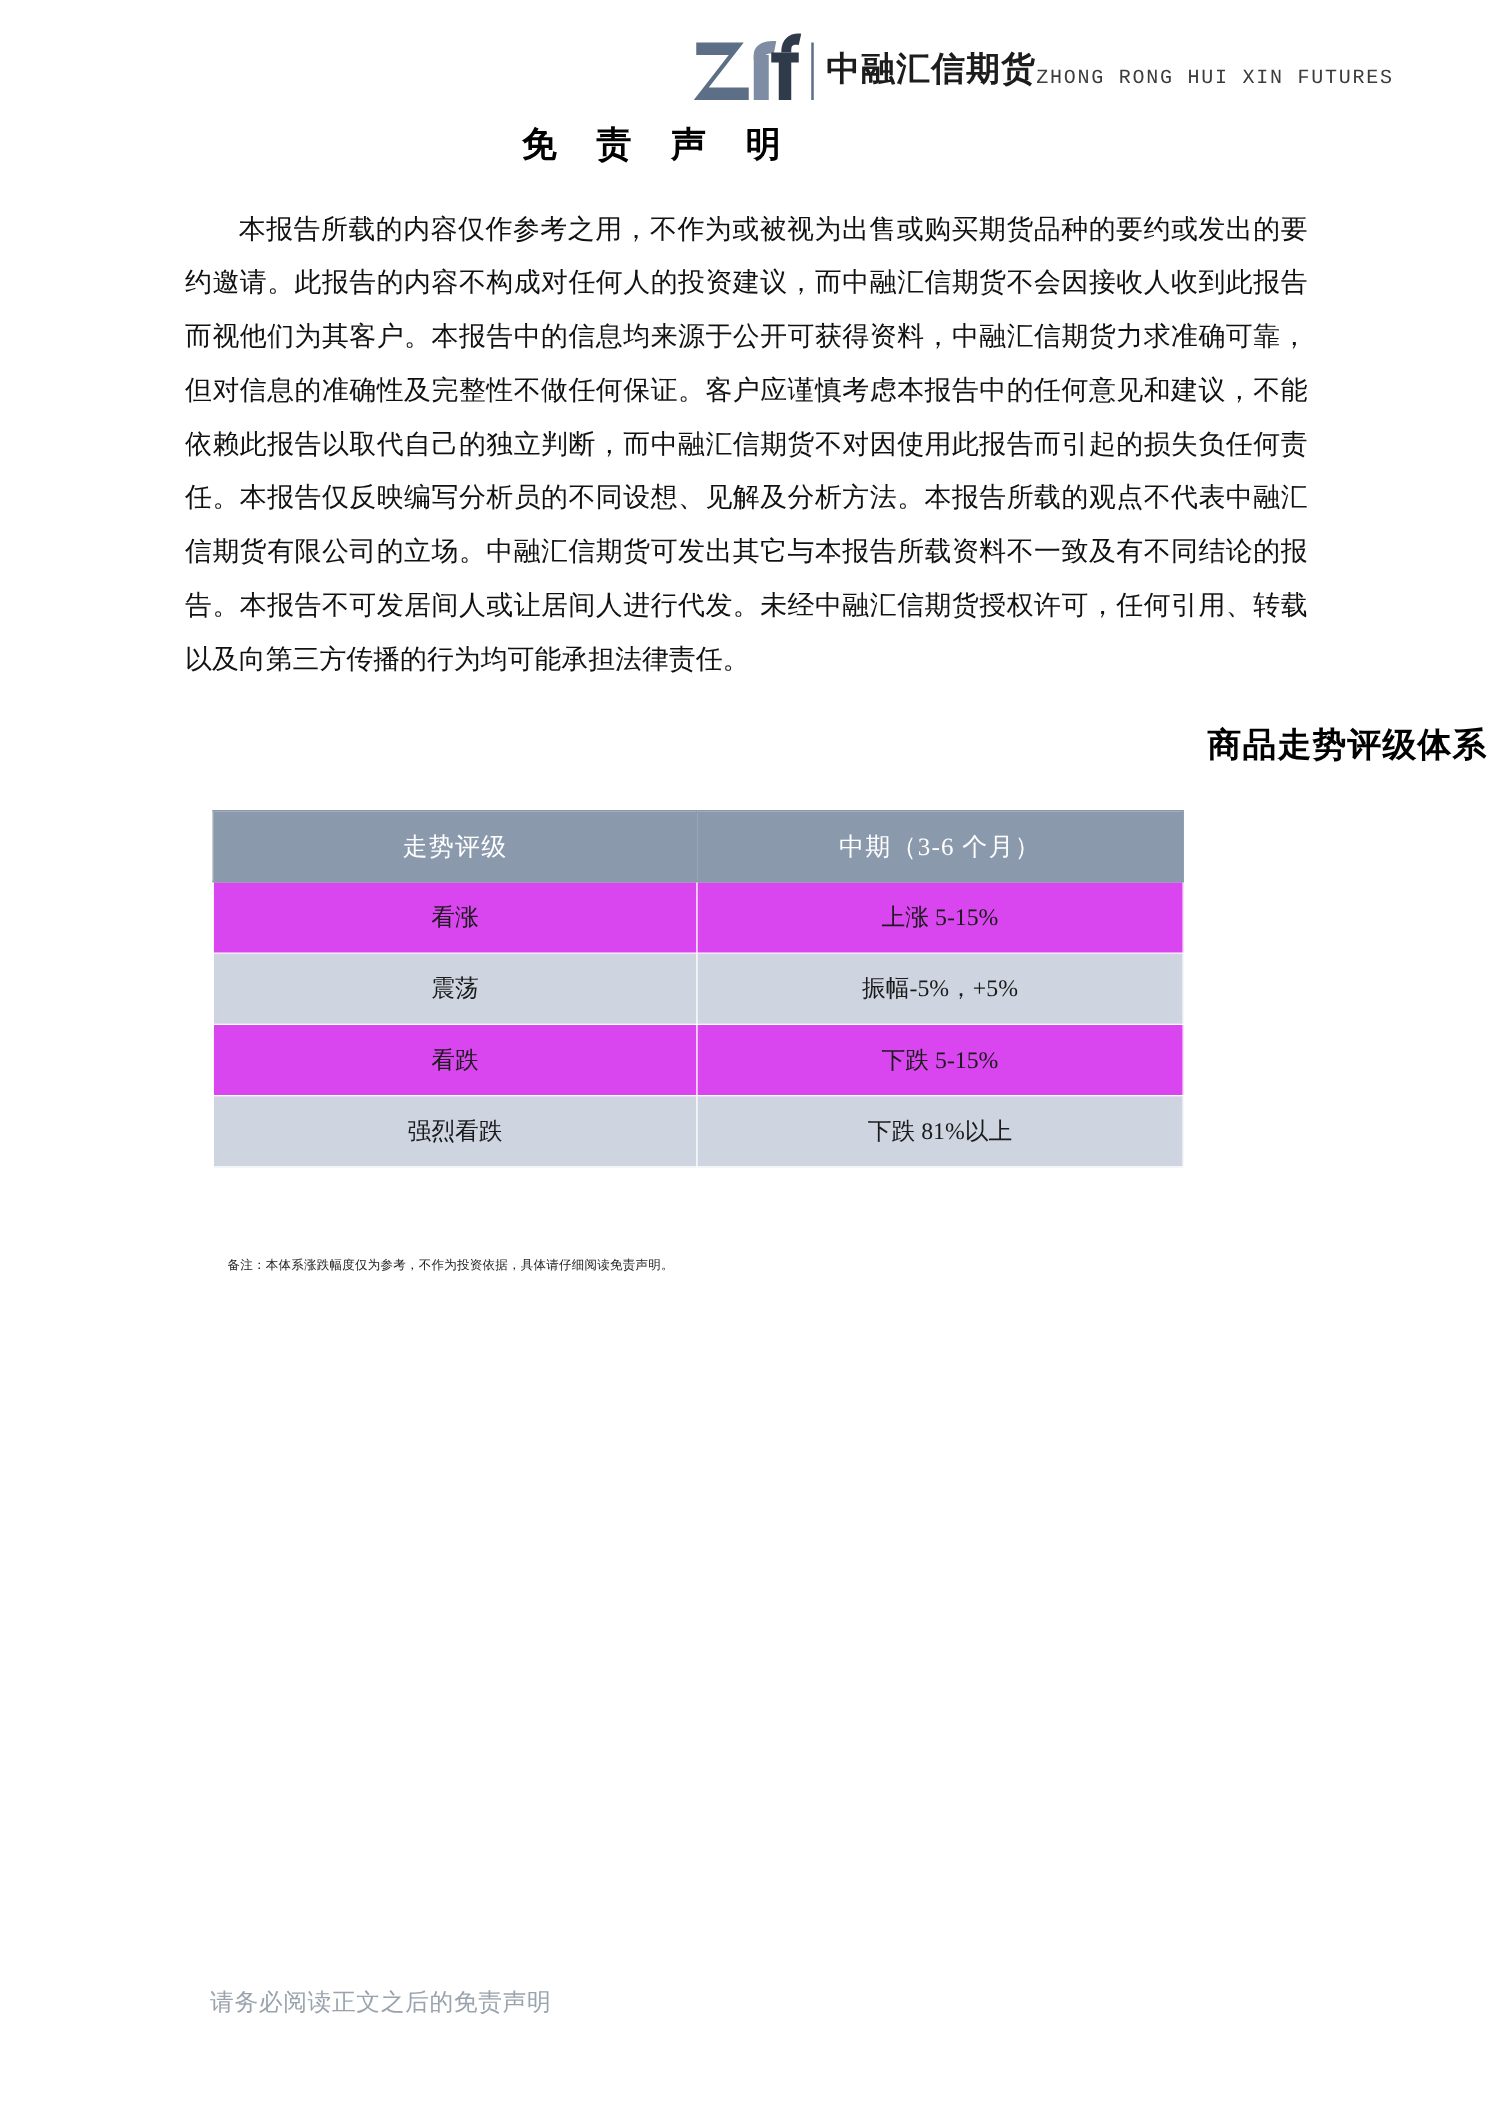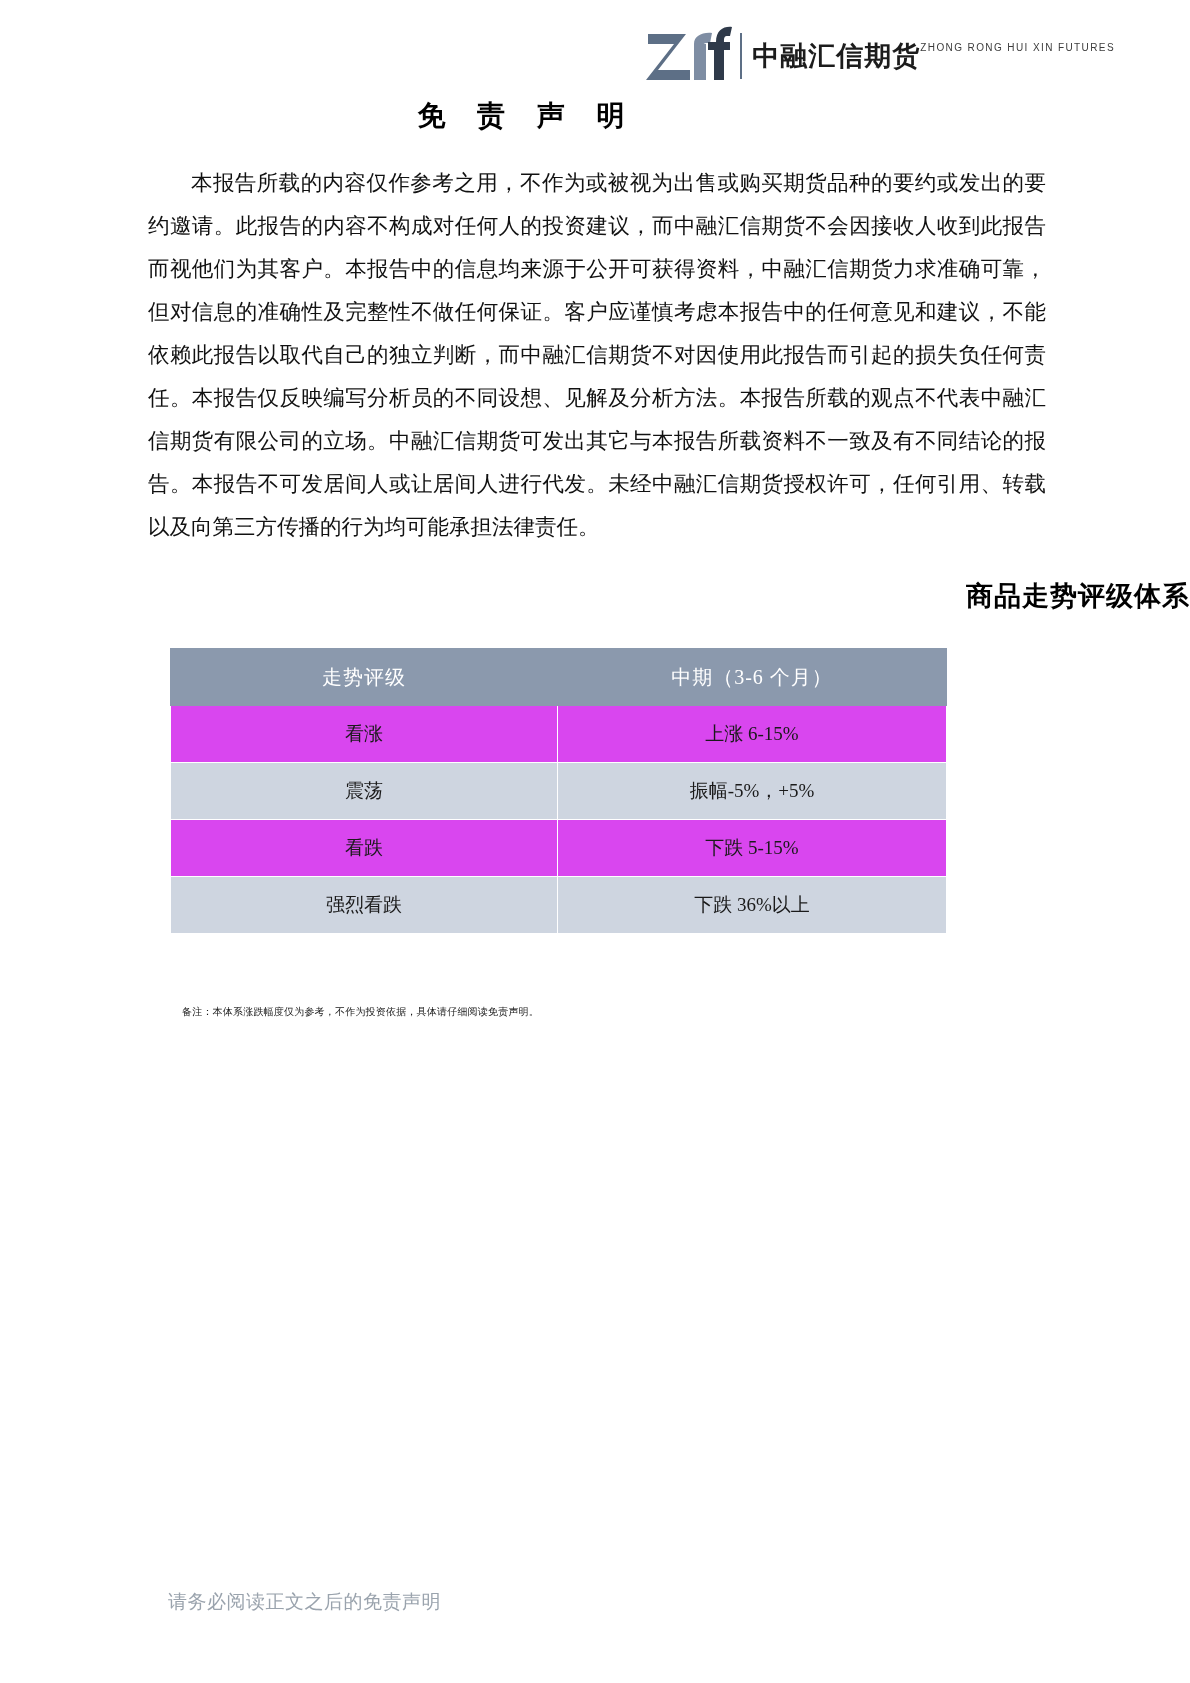--- a/index.html
+++ b/index.html
@@ -40,25 +40,25 @@
   }
   .logo-cn {
     font-family: "DejaVu Sans", sans-serif;
     font-weight: bold;
     font-size: 27px;
     letter-spacing: 1px;
     color: #1c1c1c;
     line-height: 1.05;
   }
   .logo-en {
-    font-family: Liberation Sans, sans-serif;
-    font-size: 10px;
+    font-family: Liberation Mono, monospace;
+    font-size: 16px;
     letter-spacing: 1.4px;
     color: #3c3c3c;
-    margin-top: 0;
+    margin-top: 11px;
   }
 
   
   .doc-title {
     position: absolute;
     top: 97px;
     left: 0;
     width: 1053px;
     text-align: center;
     font-family: "DejaVu Sans", sans-serif;
@@ -181,32 +181,32 @@
     </colgroup>
   <thead>
     <tr>
       <th>走势评级</th>
       <th>中期（3-6 个月）</th>
     </tr>
   </thead>
   <tbody>
     <tr class="row-b">
       <td>看涨</td>
-      <td>上涨 6-15%</td>
+      <td>上涨 5-15%</td>
     </tr>
     <tr class="row-a">
       <td>震荡</td>
       <td>振幅-5%，+5%</td>
     </tr>
     <tr class="row-b">
       <td>看跌</td>
       <td>下跌 5-15%</td>
     </tr>
     <tr class="row-a">
       <td>强烈看跌</td>
-      <td>下跌 36%以上</td>
+      <td>下跌 81%以上</td>
     </tr>
   </tbody>
 </table>
 
 <div class="table-note">备注：本体系涨跌幅度仅为参考，不作为投资依据，具体请仔细阅读免责声明。</div>
 
 <div class="page-footer">请务必阅读正文之后的免责声明</div>
 
 </body></html>

